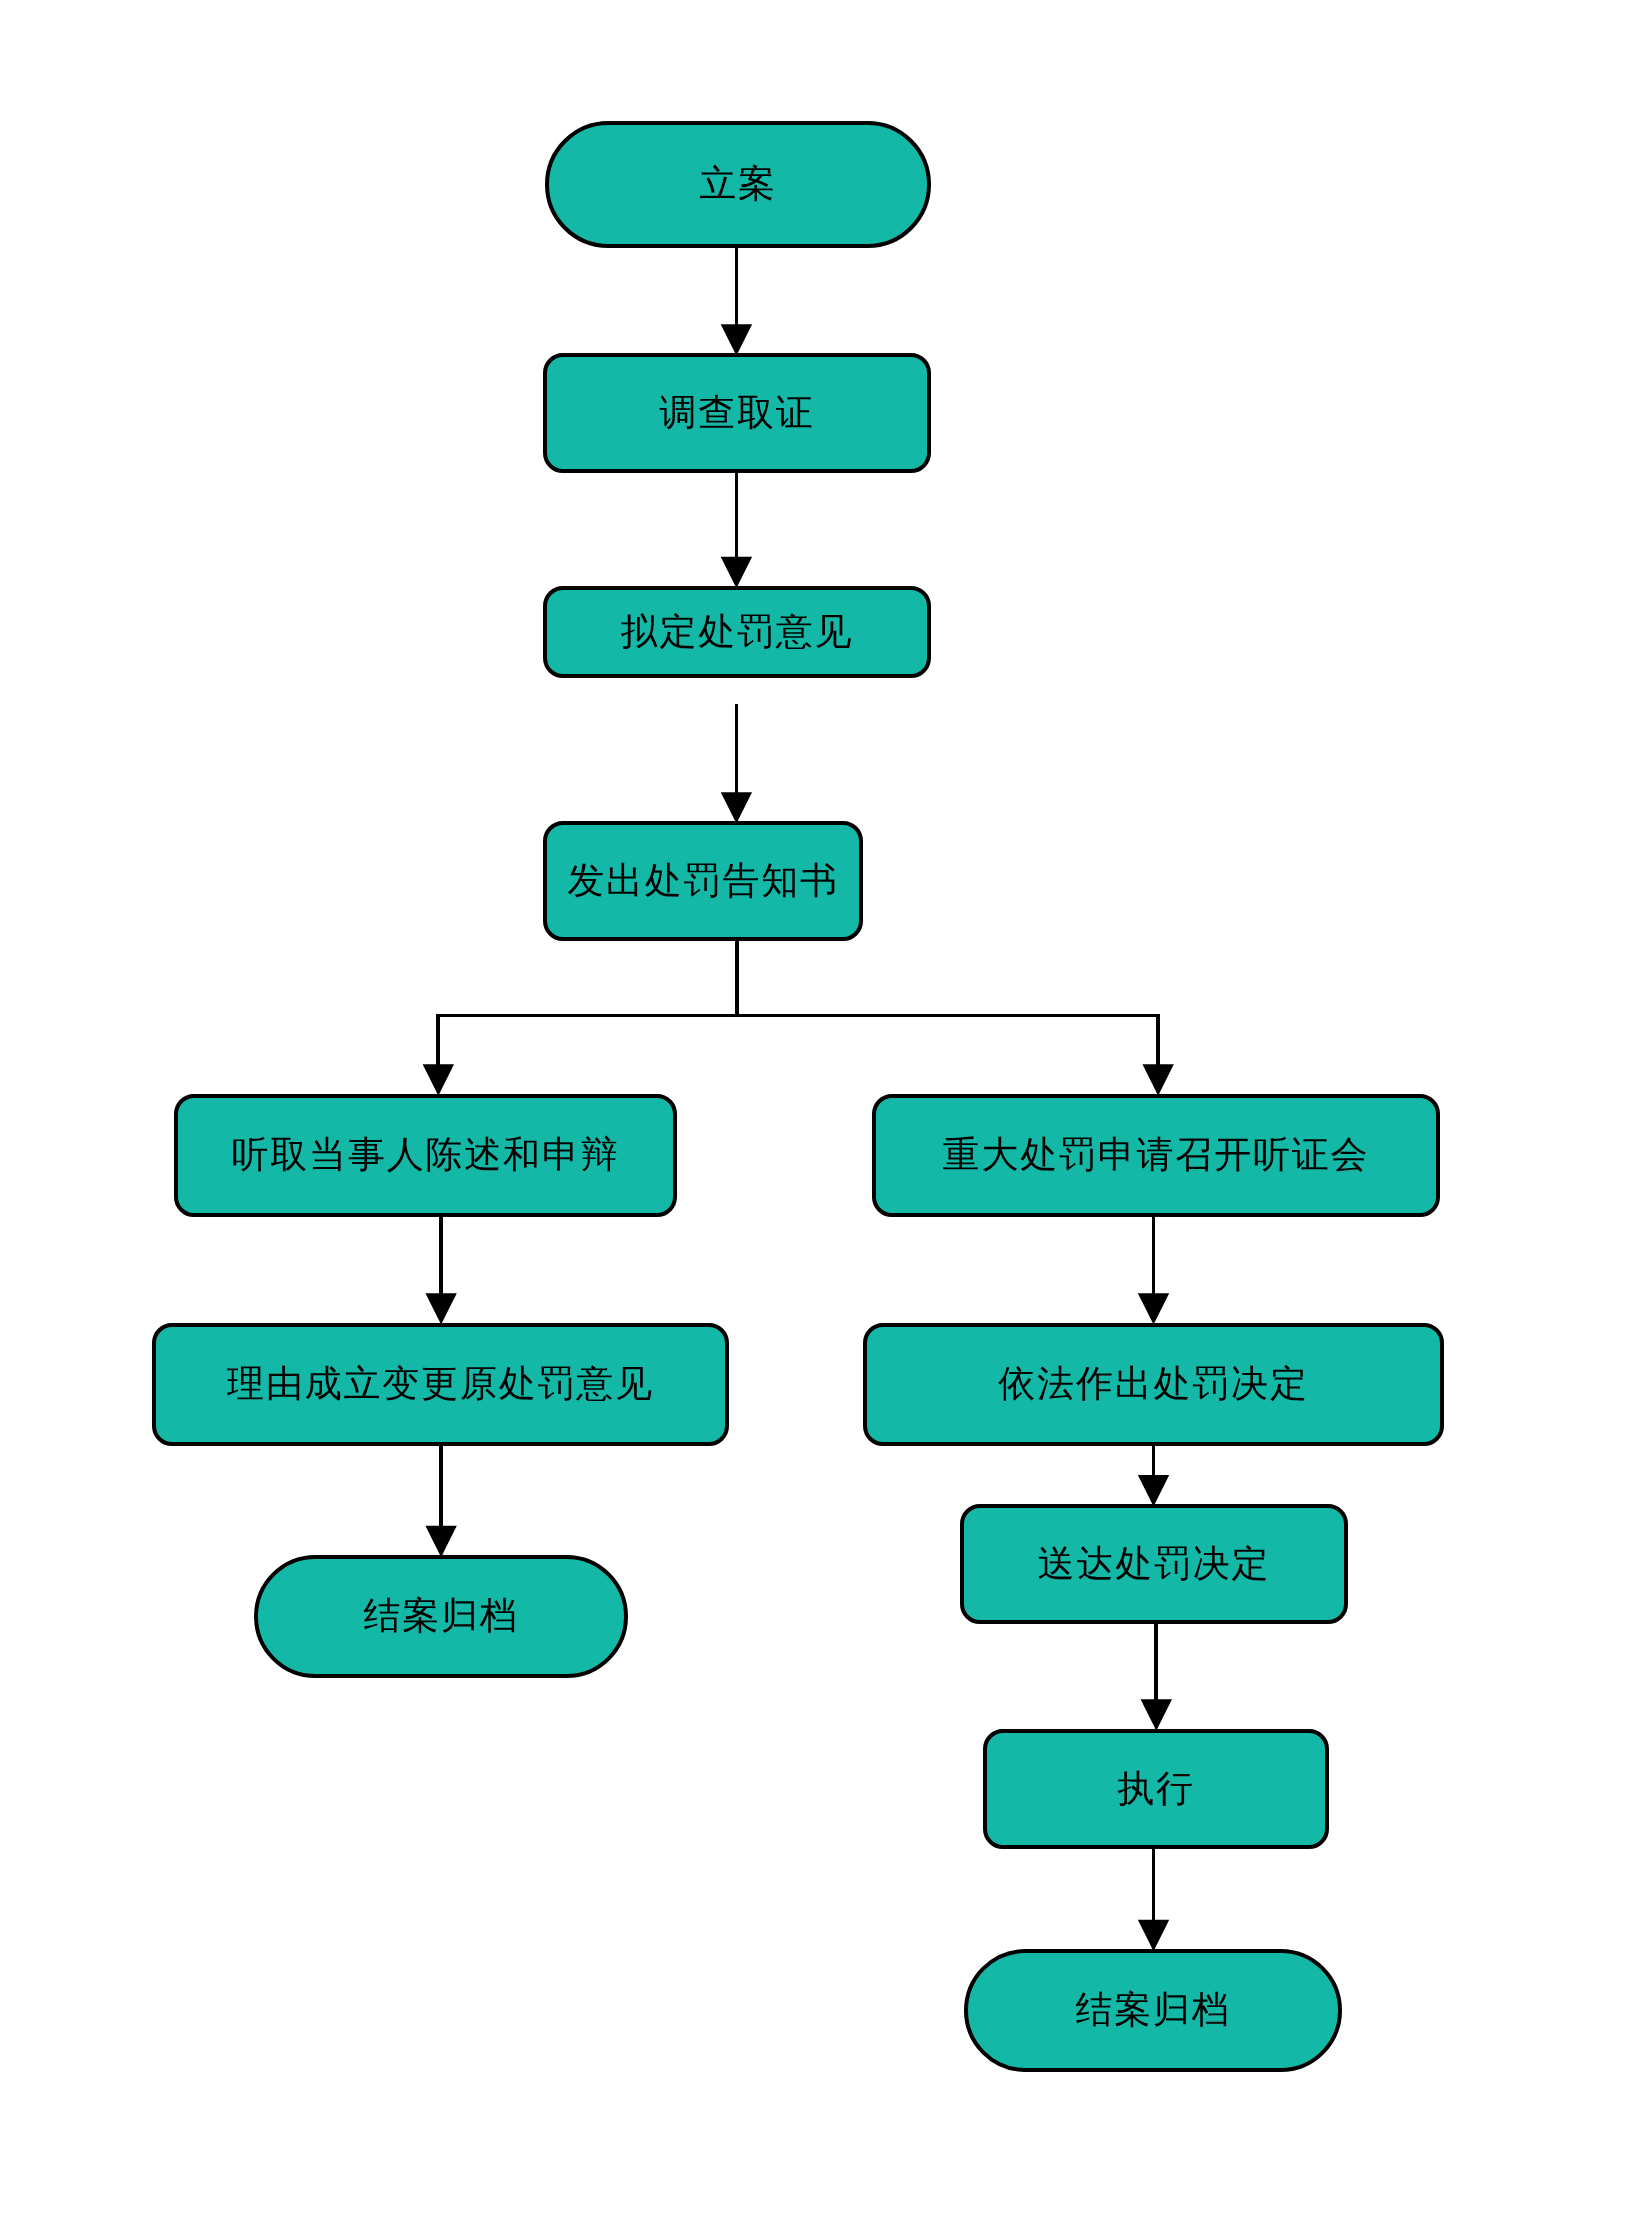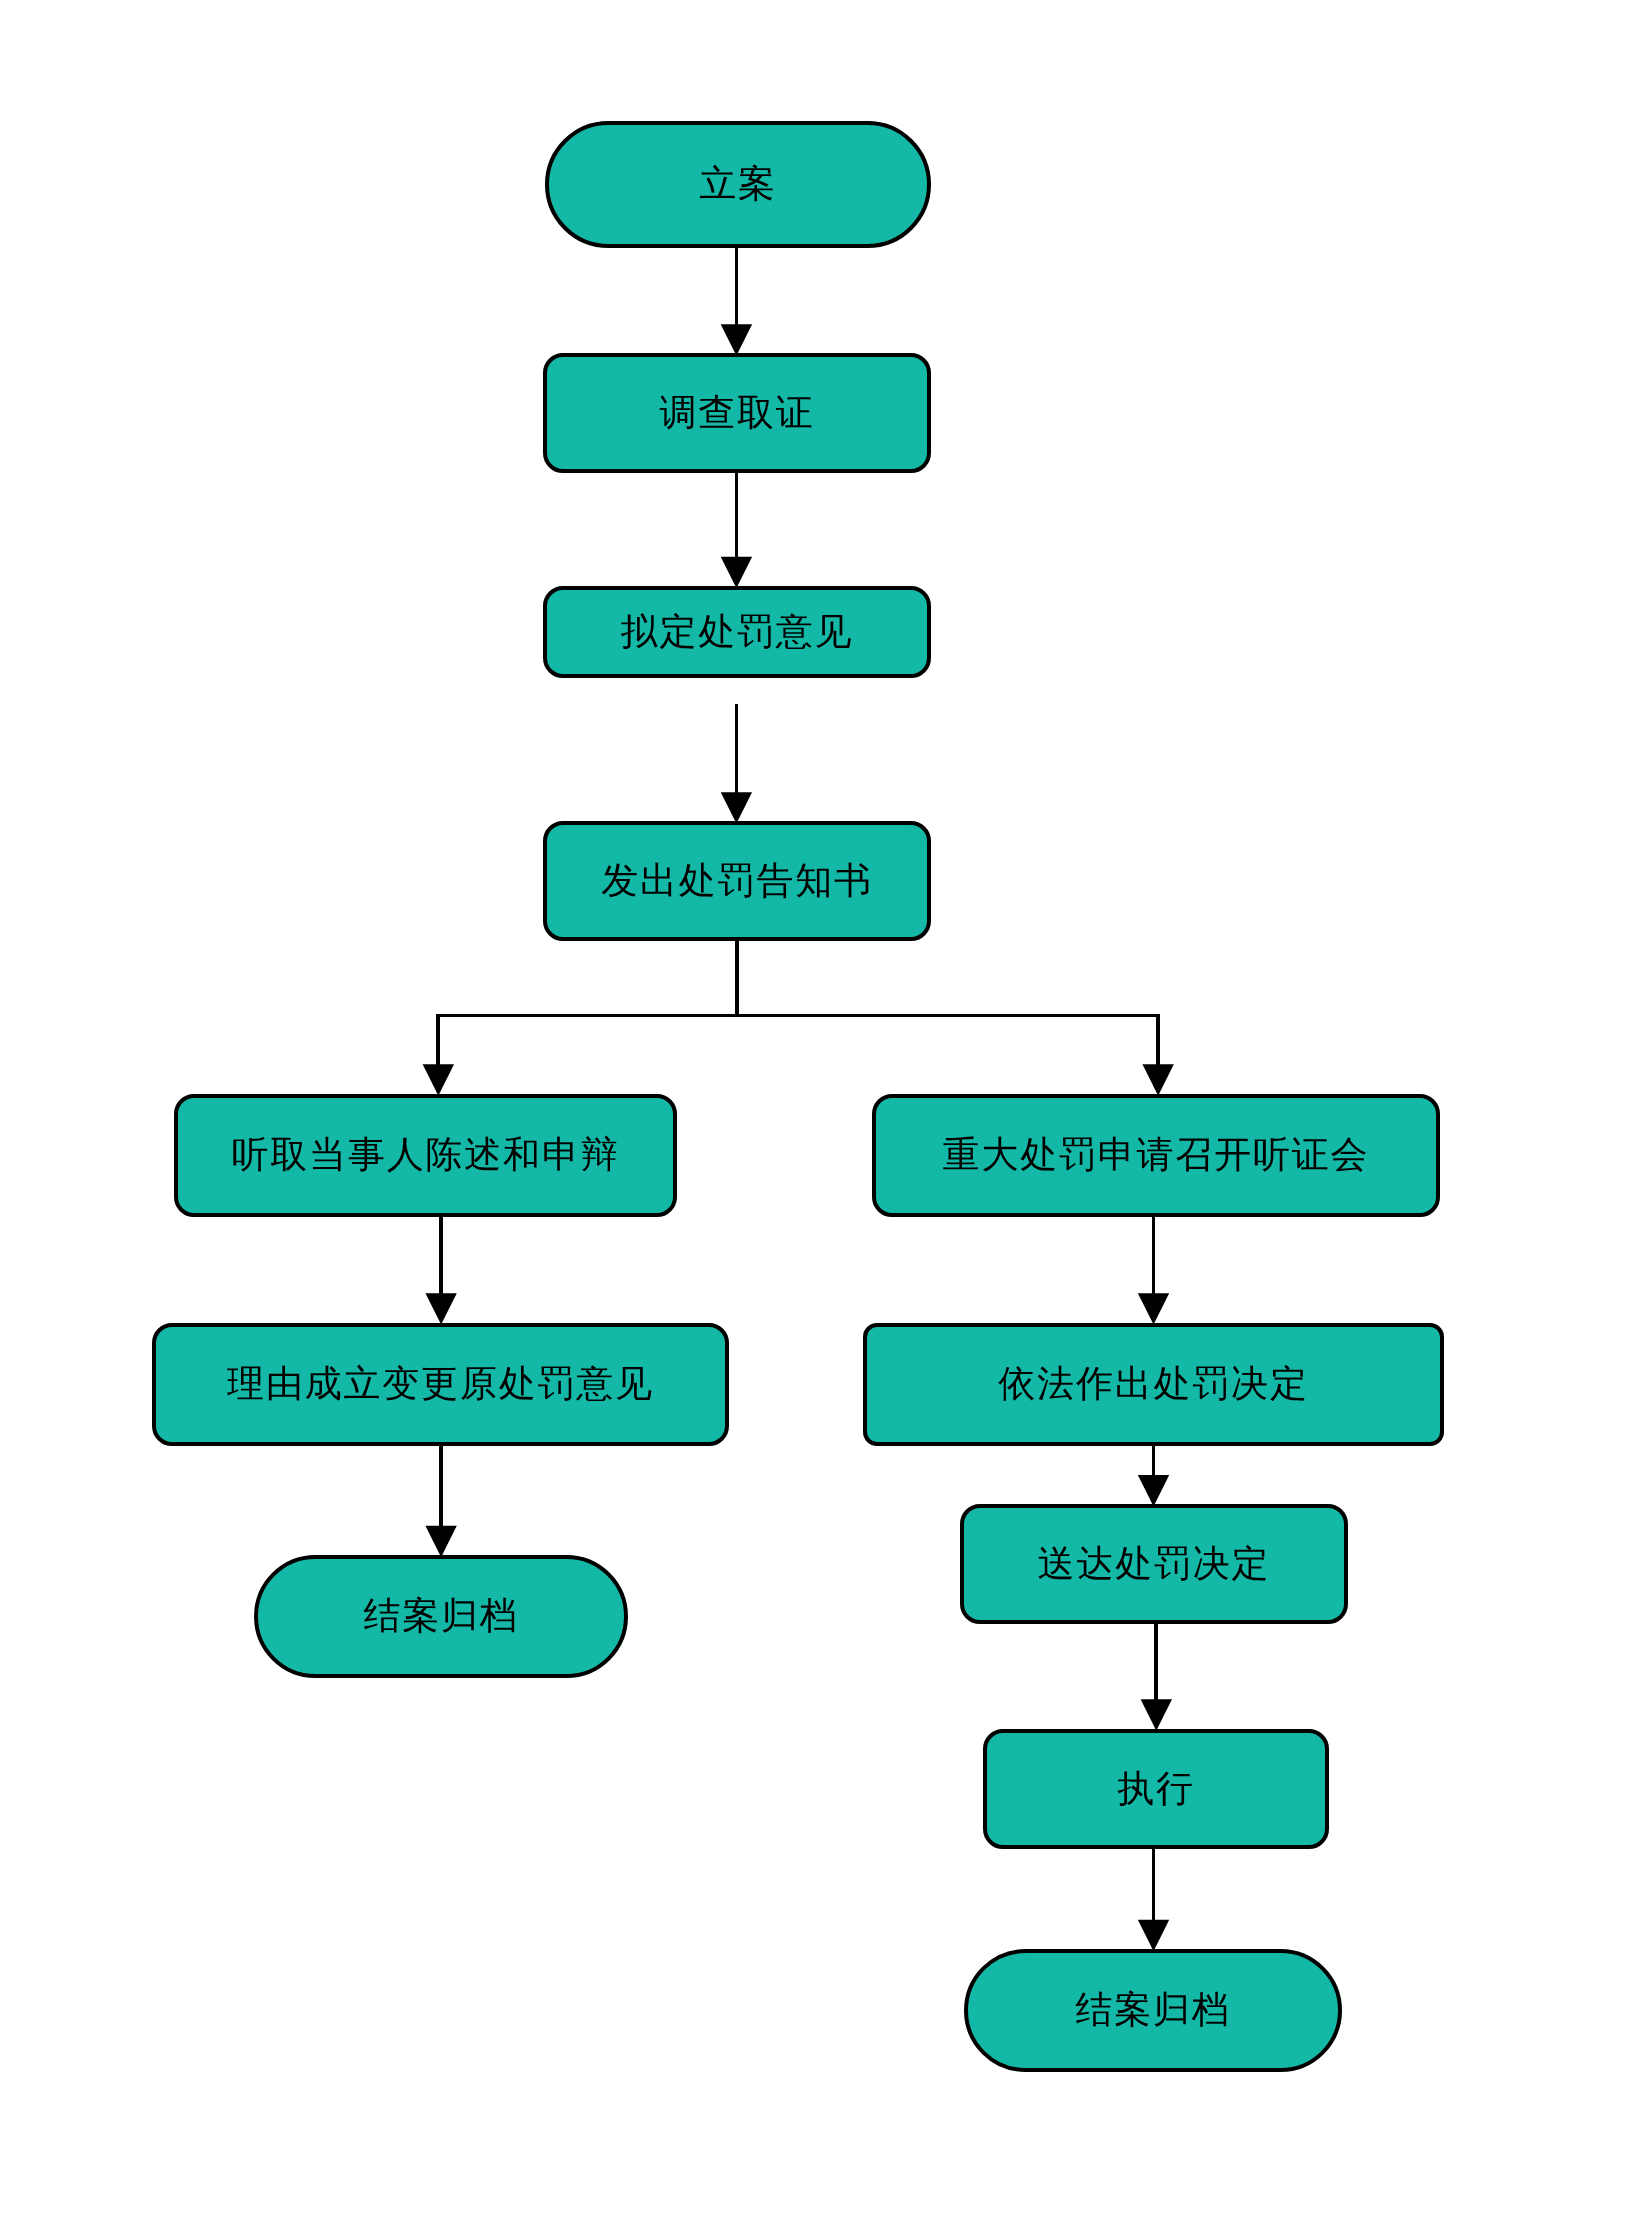--- a/index.html
+++ b/index.html
@@ -89,37 +89,37 @@
   </div>
 
   <div class="node process" style="left: 543px; top: 353px; width: 388px; height: 120px; font-size: 37px; border-color: rgb(0, 0, 0); color: rgb(0, 0, 0);">
     <span>调查取证</span>
   </div>
 
   <div class="node process" style="left: 543px; top: 586px; width: 388px; height: 92px; font-size: 37px; border-color: rgb(0, 0, 0); color: rgb(0, 0, 0);">
     <span>拟定处罚意见</span>
   </div>
 
-  <div class="node process" style="left: 543px; top: 821px; width: 388px; height: 120px; font-size: 37px; border-color: rgb(0, 0, 0); color: rgb(0, 0, 0);">
+  <div class="node process" style="left: 543px; top: 821px; width: 320px; height: 120px; font-size: 37px; border-color: rgb(0, 0, 0); color: rgb(0, 0, 0);">
     <span>发出处罚告知书</span>
   </div>
 
   <div class="node process" style="left: 174px; top: 1094px; width: 503px; height: 123px; font-size: 37px; border-color: rgb(0, 0, 0); color: rgb(0, 0, 0);">
     <span>听取当事人陈述和申辩</span>
   </div>
 
   <div class="node process" style="left: 872px; top: 1094px; width: 568px; height: 123px; font-size: 37px; border-color: rgb(0, 0, 0); color: rgb(0, 0, 0);">
     <span>重大处罚申请召开听证会</span>
   </div>
 
   <div class="node process" style="left: 152px; top: 1323px; width: 577px; height: 123px; font-size: 37px; border-color: rgb(0, 0, 0); color: rgb(0, 0, 0);">
     <span>理由成立变更原处罚意见</span>
   </div>
 
-  <div class="node process" style="left: 863px; top: 1323px; width: 581px; height: 123px; font-size: 37px; border-color: rgb(0, 0, 0); color: rgb(0, 0, 0); border-radius: 14px;">
+  <div class="node process" style="left: 863px; top: 1323px; width: 581px; height: 123px; font-size: 37px; border-color: rgb(0, 0, 0); color: rgb(0, 0, 0);">
     <span>依法作出处罚决定</span>
   </div>
 
   <div class="node terminal" style="left: 254px; top: 1555px; width: 374px; height: 123px; font-size: 37px; border-color: rgb(0, 0, 0); color: rgb(0, 0, 0);">
     <span>结案归档</span>
   </div>
 
   <div class="node process" style="left: 960px; top: 1504px; width: 388px; height: 120px; font-size: 37px; border-color: rgb(0, 0, 0); color: rgb(0, 0, 0);">
     <span>送达处罚决定</span>
   </div>

